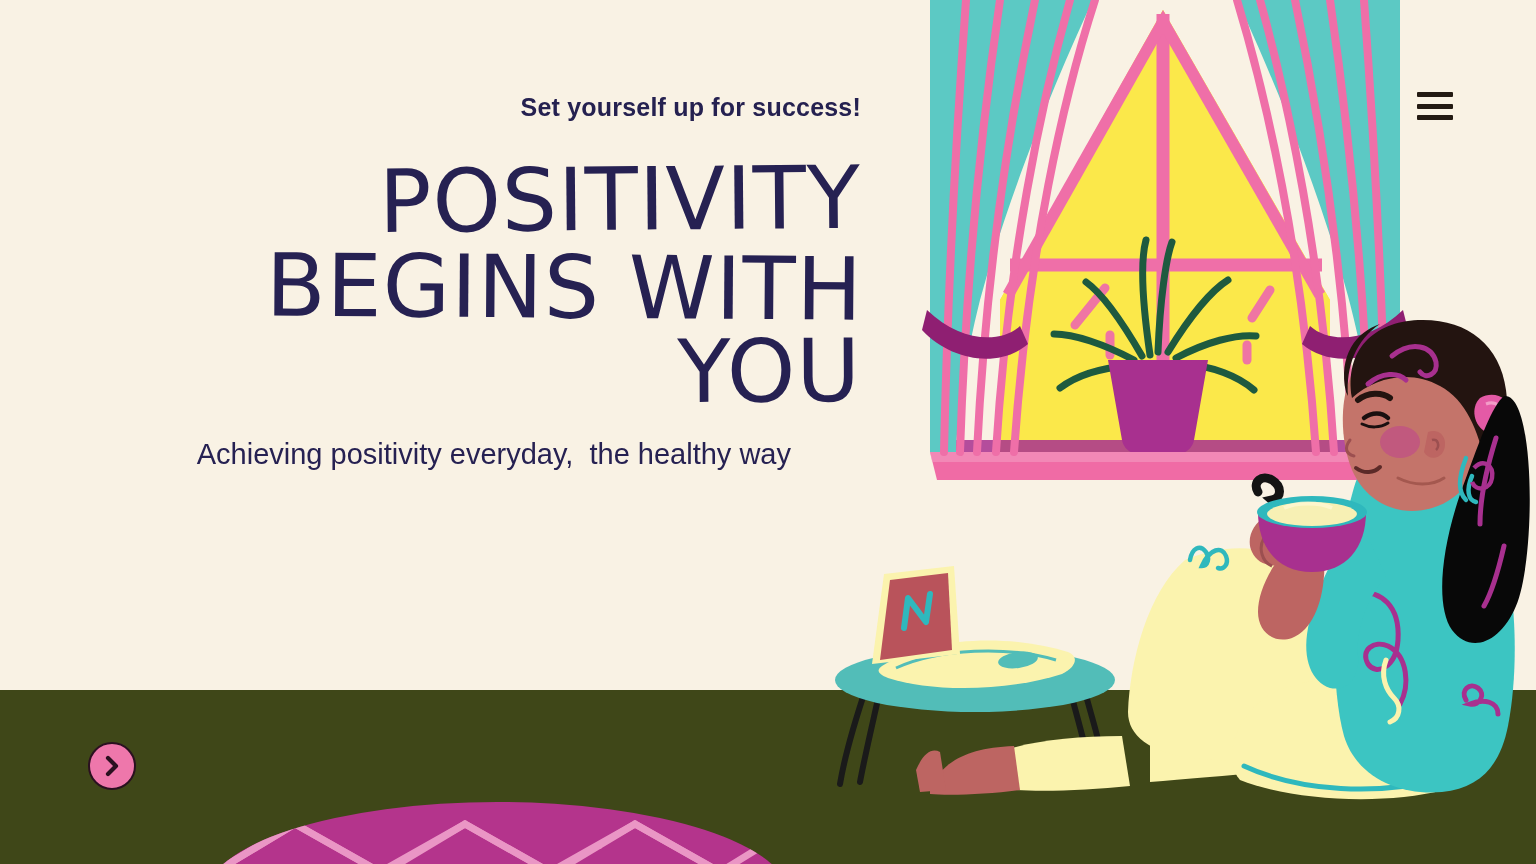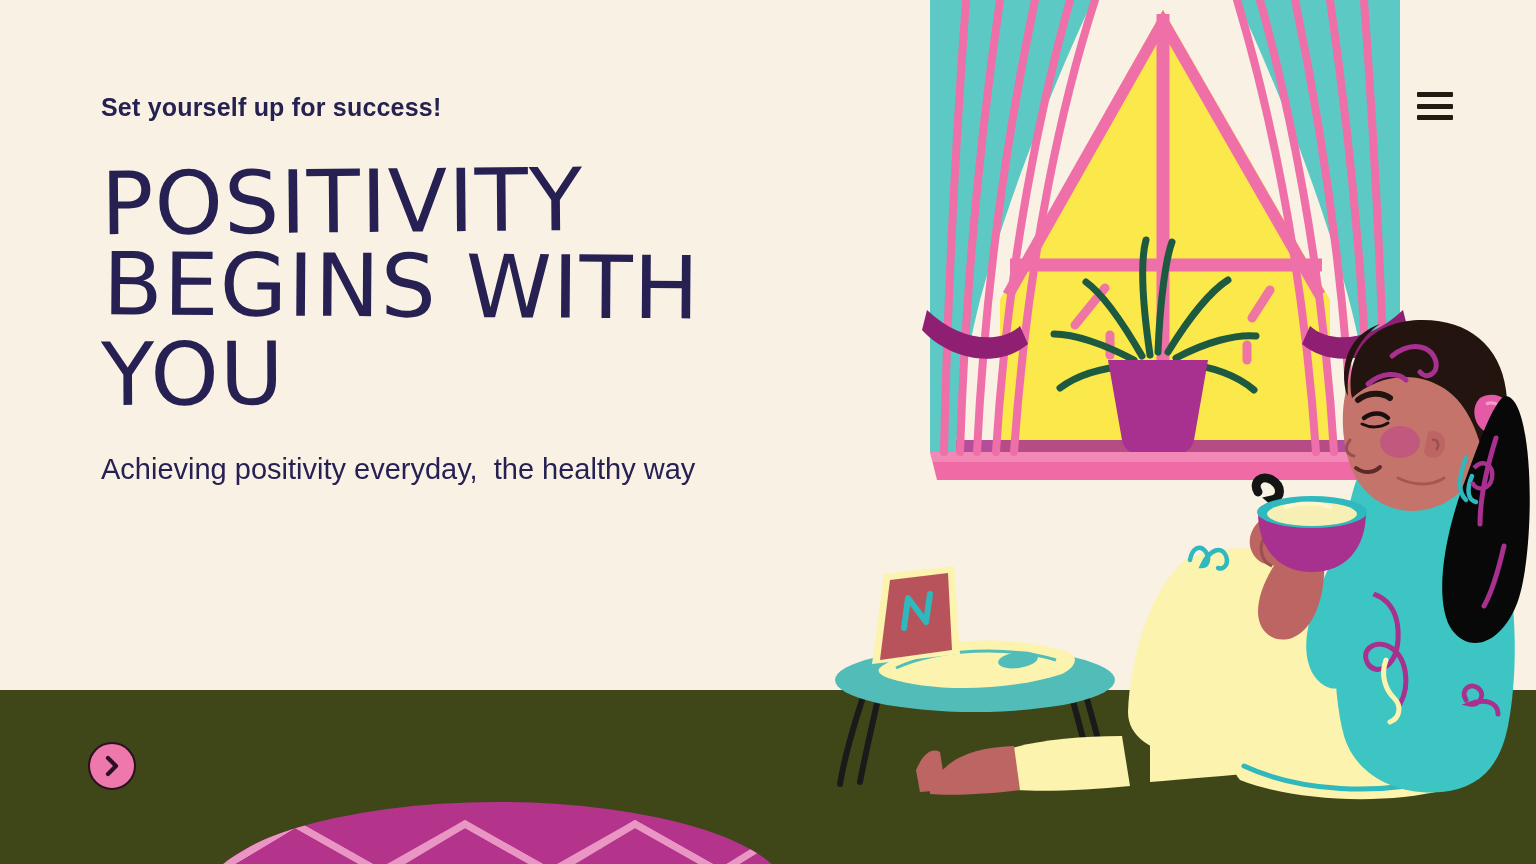--- a/index.html
+++ b/index.html
@@ -59,41 +59,42 @@
   .hamburger span {
     display:block; width:36px; height:5px;
     background:#231a12; border-radius:1px;
   }
 
   
   .text-col {
     position:absolute; left:101px; top:92px;
     width:760px;
     z-index:15;
+    text-align:right;
   }
   .eyebrow {
     font-size:25px; font-weight:700; color:#252150;
     letter-spacing:.2px; line-height:1.2;
   }
   .headline {
     margin-top:36px;
     font-family:"DejaVu Sans", sans-serif;
     font-weight:400;
     font-size:87px;
     line-height:.99;
     letter-spacing:1px;
     color:#262152;
     text-transform:uppercase;
   }
   .headline .ln { display:block; white-space:nowrap; }
   .headline .ln:nth-child(1){ transform:rotate(-0.5deg); }
   .headline .ln:nth-child(2){ transform:rotate(0.4deg) translateX(2px); }
   .headline .ln:nth-child(3){ transform:rotate(-0.3deg); }
   .subtitle {
-    margin-top:32px;
+    margin-top:17px;
     font-size:29px; font-weight:400; color:#262152;
     line-height:1.45; max-width:690px;
     white-space:pre-wrap;
   }
 
   
   .illus { position:absolute; left:0; top:0; width:1536px; height:864px; z-index:3; pointer-events:none; }
 </style>
 </head>
 <body>

